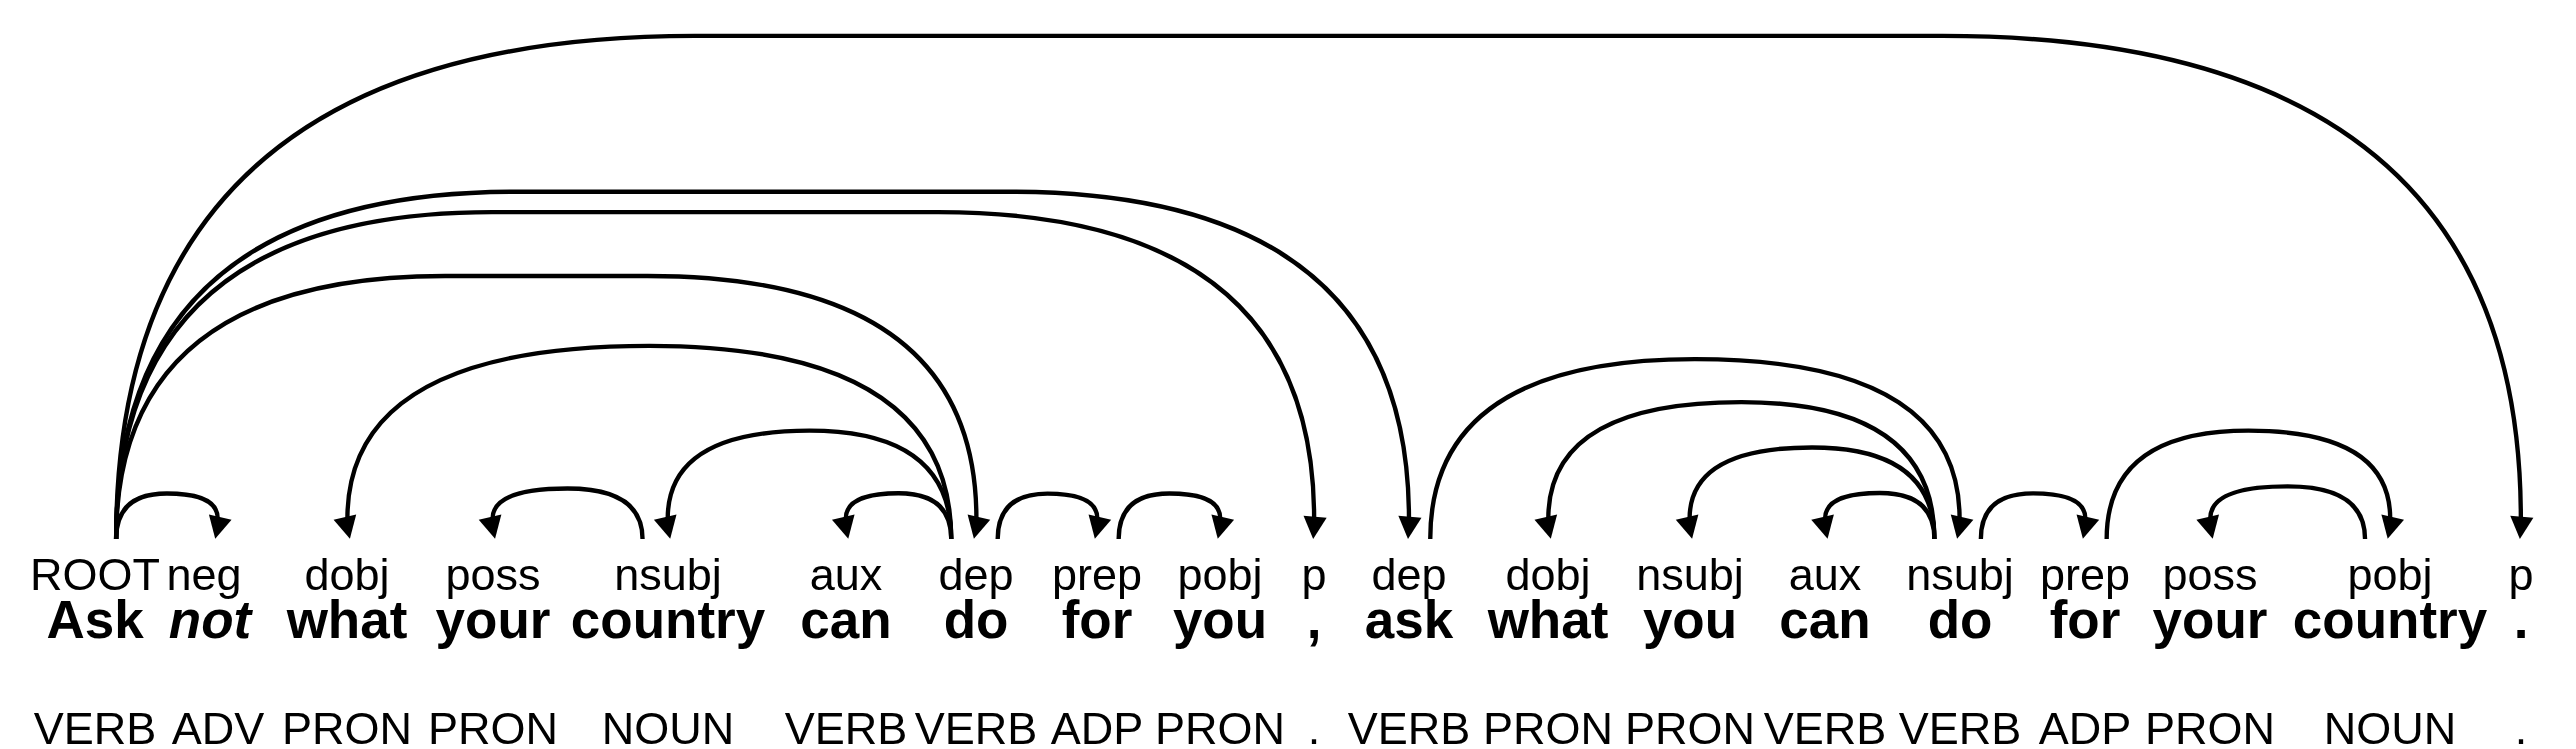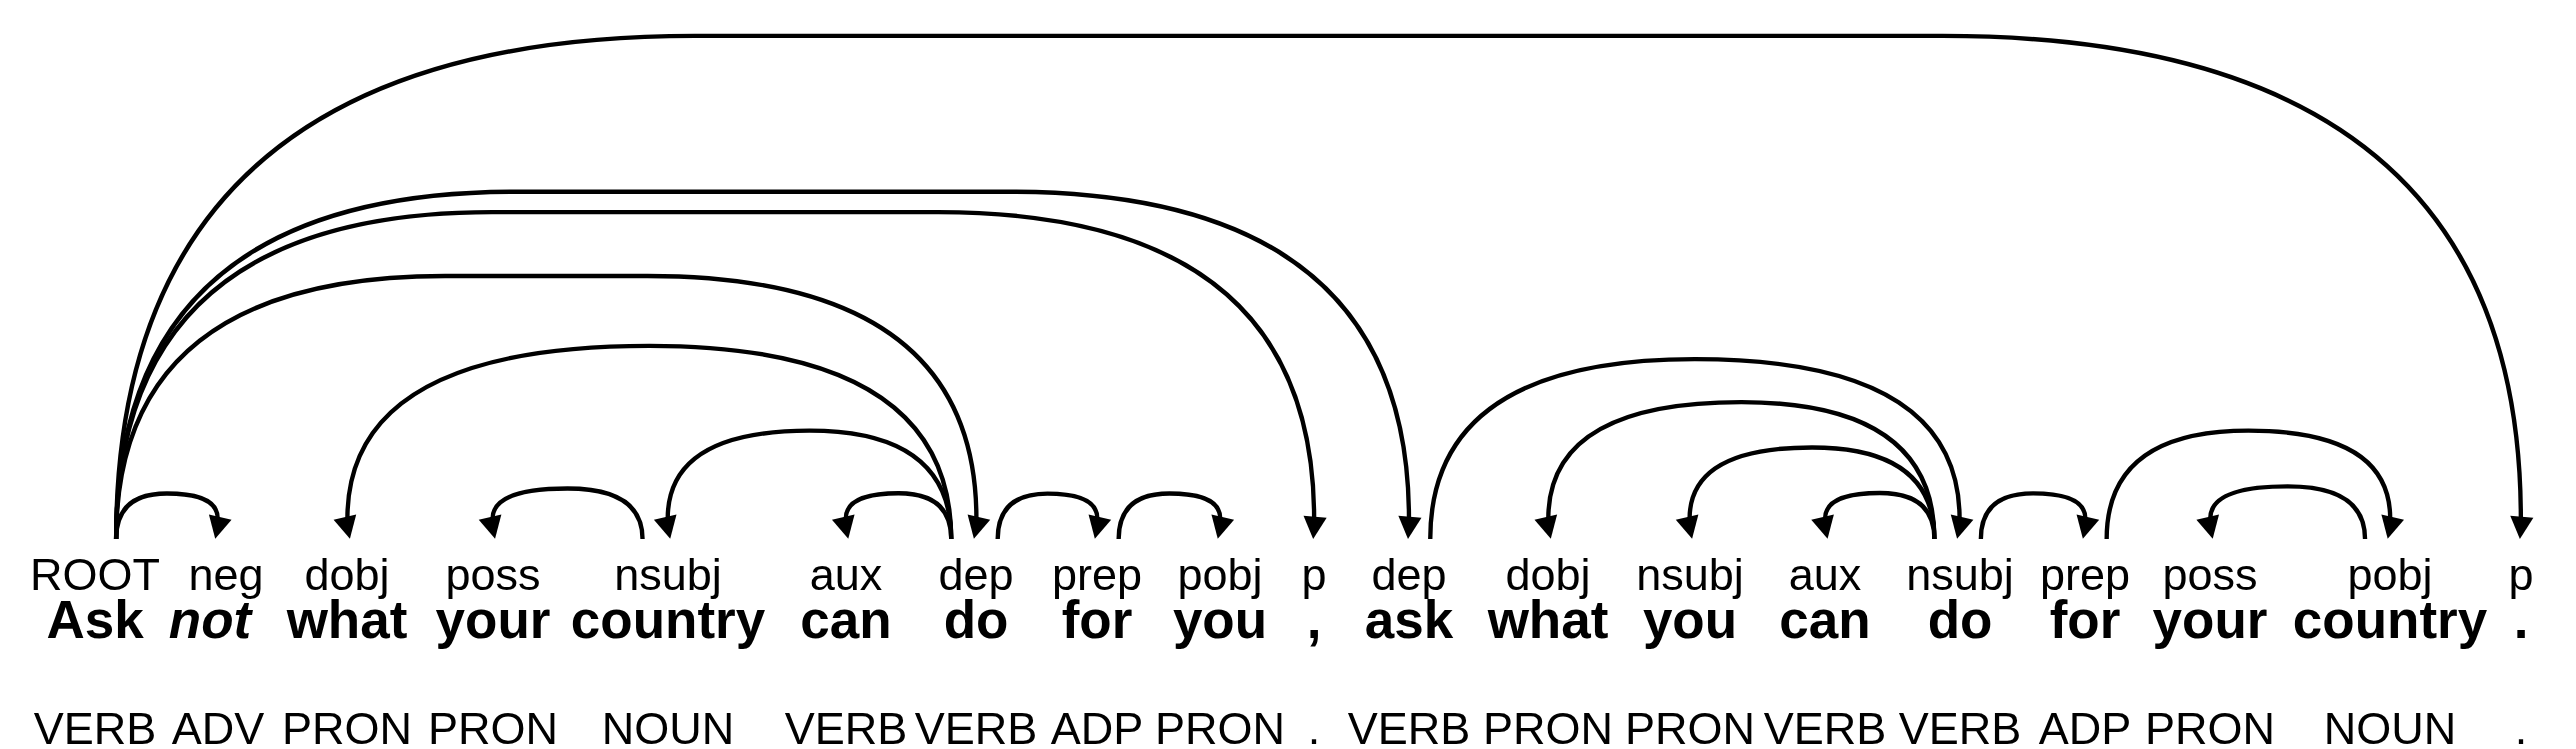--- a/index.html
+++ b/index.html
@@ -55,21 +55,21 @@
       <polygon points="2272,534 2296,534 2284,557" fill="#000000" transform="rotate(-13 2284 545.5)"></polygon>
       <path d="M 2177 557 Q 2177 445.0333333333333 2323.5 445.0333333333333 L 2323.5 445.0333333333333 Q 2470 445.0333333333333 2470 536" fill="none" stroke="#000000" stroke-width="4.5"></path>
       <polygon points="2458,534 2482,534 2470,557" fill="#000000" transform="rotate(13 2470 545.5)"></polygon>
       <path d="M 120 557 Q 120 37.086956521739125 717.9 37.086956521739125 L 2007.1 37.086956521739125 Q 2605 37.086956521739125 2605 536" fill="none" stroke="#000000" stroke-width="4.5"></path>
       <polygon points="2593,534 2617,534 2605,557" fill="#000000" transform="rotate(5 2605 545.5)"></polygon>
     </svg>
   <div id="token-layer">
       <span class="tok tok-dep" style="left: 95px;">ROOT</span>
       <span class="tok tok-word" style="left: 95px;">Ask</span>
       <span class="tok tok-pos" style="left: 95px;">VERB</span>
-      <span class="tok tok-dep" style="left: 226px;">neg</span>
+      <span class="tok tok-dep" style="left: 204px;">neg</span>
       <span class="tok tok-word" style="left: 210px; font-style: italic;">not</span>
       <span class="tok tok-pos" style="left: 218px;">ADV</span>
       <span class="tok tok-dep" style="left: 347px;">dobj</span>
       <span class="tok tok-word" style="left: 347px;">what</span>
       <span class="tok tok-pos" style="left: 347px;">PRON</span>
       <span class="tok tok-dep" style="left: 493px;">poss</span>
       <span class="tok tok-word" style="left: 493px;">your</span>
       <span class="tok tok-pos" style="left: 493px;">PRON</span>
       <span class="tok tok-dep" style="left: 668px;">nsubj</span>
       <span class="tok tok-word" style="left: 668px;">country</span>

